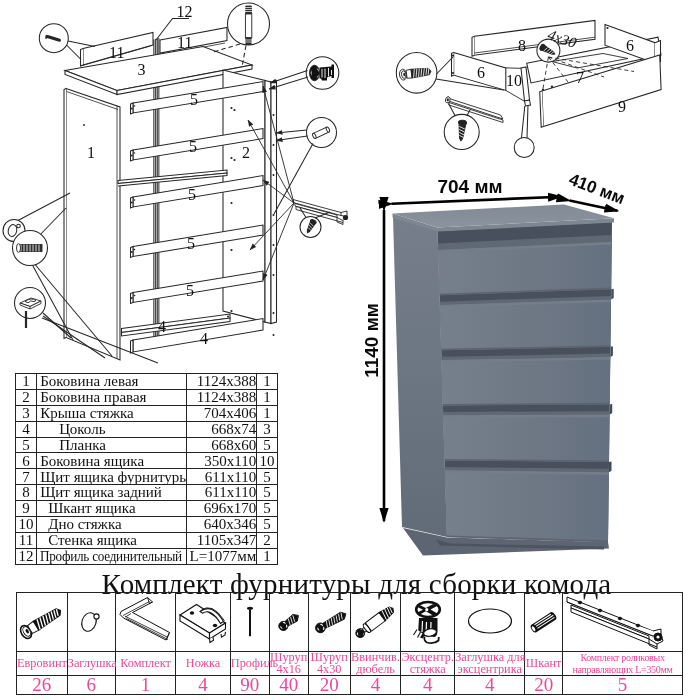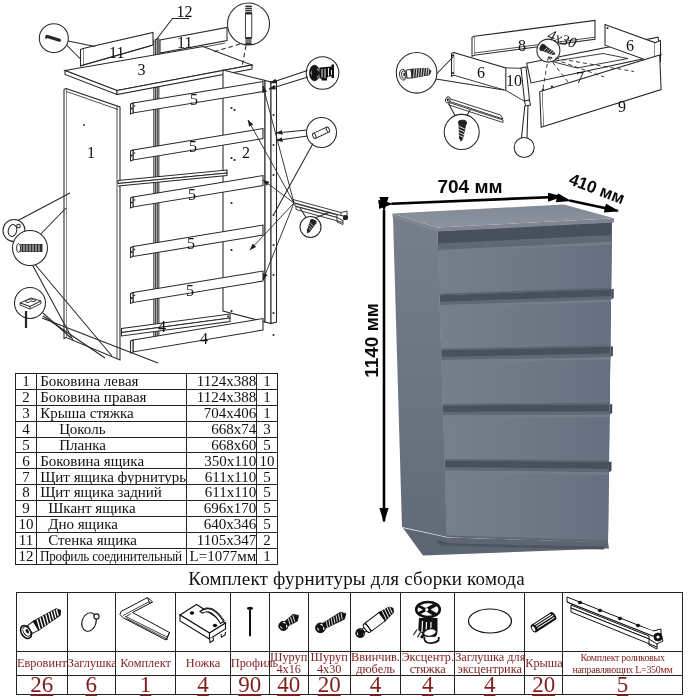--- a/index.html
+++ b/index.html
@@ -7,26 +7,26 @@
      font-family:"Liberation Serif",serif;}
 #parts{position:absolute;left:15px;top:373px;border-collapse:collapse;table-layout:fixed;width:260px;}
 #parts td{border:1.4px solid #222;padding:0;height:14.9px;font-size:15px;line-height:14.5px;
           white-space:nowrap;overflow:hidden;color:#111;}
 #parts td.n{width:20.2px;text-align:center;}
 #parts td.nm{width:146px;text-align:left;padding-left:3px;}
 #parts td.sz{width:69px;text-align:right;}
 #parts td.q{width:19.8px;text-align:center;}
 .sq{display:inline-block;transform:scaleX(0.88);transform-origin:0 50%;letter-spacing:-0.3px;}
 #title{position:absolute;left:24px;top:568px;width:665px;text-align:center;letter-spacing:0.2px;
-       font-size:19px;color:#111;}
+       font-size:29px;color:#111;}
 #hw{position:absolute;left:16px;top:592px;border-collapse:collapse;table-layout:fixed;width:667px;}
-#hw td{border:1.4px solid #222;padding:0;text-align:center;vertical-align:middle;color:#7f1d1d;margin-left:16px;}
+#hw td{border:1.4px solid #222;padding:0;text-align:center;vertical-align:middle;color:#ec4899;margin-left:16px;}
 #hw tr.icons td{height:58px;} #hw tr.icons svg{display:block;margin:0 auto;}
 #hw tr.labels td{height:21.3px;font-size:12.3px;line-height:11.5px;white-space:nowrap;}
-#hw tr.nums td{height:17.5px;font-size:23px;line-height:18px;text-decoration:underline;}
+#hw tr.nums td{height:17.5px;font-size:19px;line-height:18px;}
 </style>
 </head>
 <body>
 
 <svg id="ldiag" style="position:absolute;left:0;top:0" width="360" height="372" viewBox="0 0 360 372" xmlns="http://www.w3.org/2000/svg">
 <defs>
       <marker id="la" markerWidth="7" markerHeight="6" refX="6.5" refY="3" orient="auto" markerUnits="userSpaceOnUse">
 <path d="M7,3 L0,0.6 L0,5.4 Z" fill="#222"></path>
       </marker>
     </defs>
@@ -381,21 +381,21 @@
         <td class="q">5</td>
       </tr>
 <tr>
         <td class="n">9</td>
         <td class="nm"><span style="padding-left:8px">Шкант ящика</span></td>
         <td class="sz">696x170</td>
         <td class="q">5</td>
       </tr>
 <tr>
         <td class="n">10</td>
-        <td class="nm"><span style="padding-left:8px">Дно ящика</span></td>
+        <td class="nm"><span style="padding-left:8px">Дно стяжка</span></td>
         <td class="sz">640x346</td>
         <td class="q">5</td>
       </tr>
 <tr>
         <td class="n">11</td>
         <td class="nm"><span style="padding-left:8px">Стенка ящика</span></td>
         <td class="sz">1105x347</td>
         <td class="q">2</td>
       </tr>
 <tr>
@@ -552,21 +552,21 @@
 <td>Евровинт</td>
 <td>Заглушка</td>
 <td>Комплект</td>
 <td>Ножка</td>
 <td>Профиль</td>
 <td>Шуруп<br>4x16</td>
 <td>Шуруп<br>4x30</td>
 <td>Ввинчив.<br>дюбель</td>
 <td>Эксцентр.<br>стяжка</td>
 <td>Заглушка для<br>эксцентрика</td>
-<td>Крыша</td>
+<td>Шкант</td>
 <td style="font-size:10px;letter-spacing:-0.3px">Комплект роликовых<br>направляющих L=350мм</td>
 </tr>
 <tr class="nums">
 <td>26</td>
         <td>6</td>
         <td>1</td>
         <td>4</td>
         <td>90</td>
         <td>40</td>
 <td>20</td>

